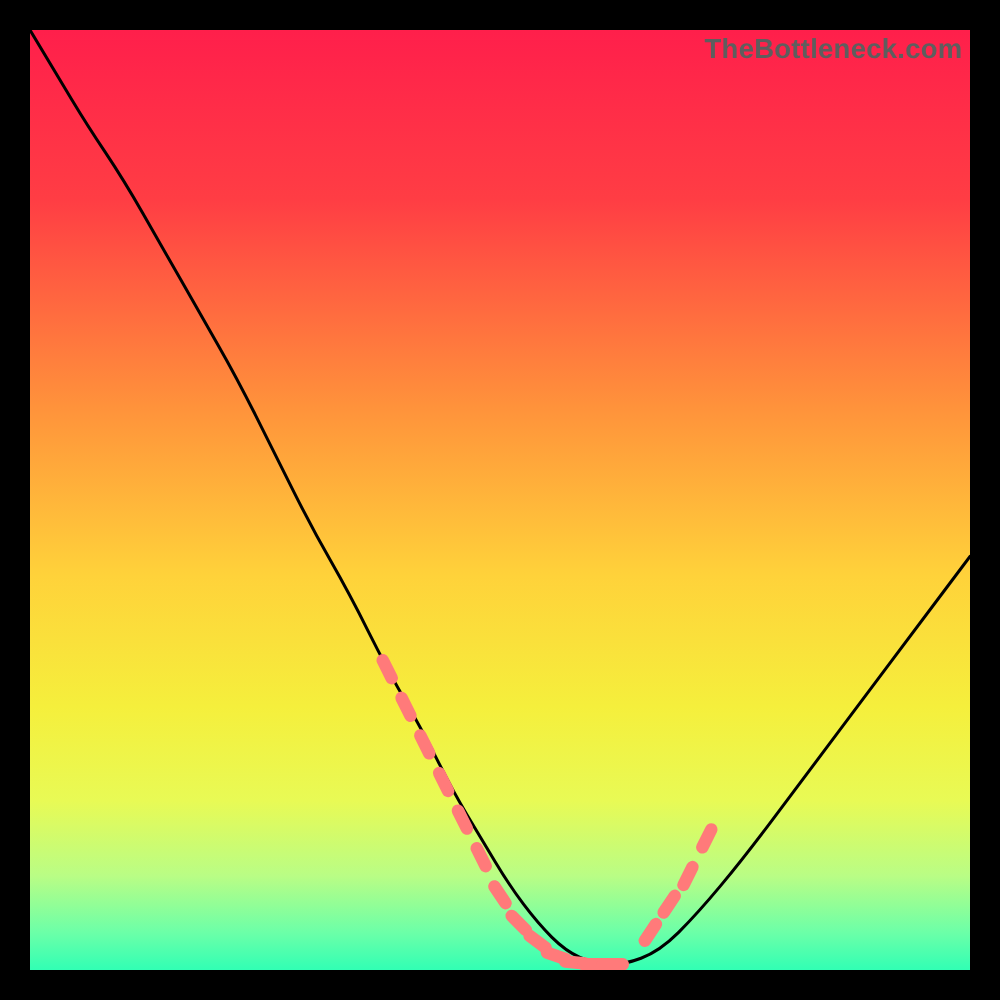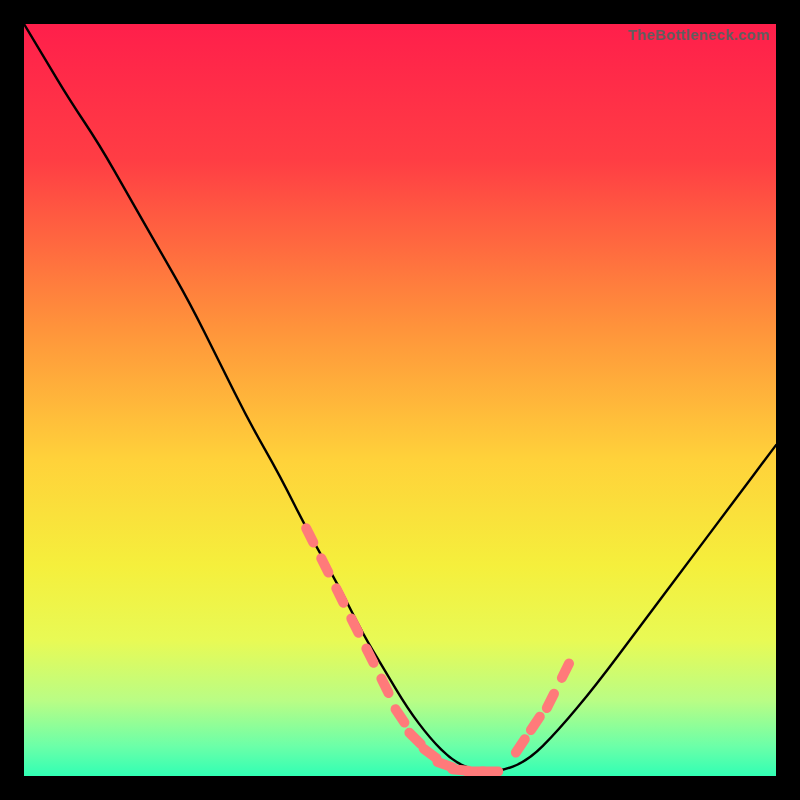--- a/index.html
+++ b/index.html
@@ -24,21 +24,21 @@
     top: 24px;
     width: 752px;
     height: 752px;
     overflow: hidden;
   }
   .watermark {
     position: absolute;
     top: 2px;
     right: 6px;
     font-family: Arial, Helvetica, sans-serif;
-    font-size: 15px;
+    font-size: 22px;
     font-weight: 600;
     color: #5e5e5e;
     letter-spacing: 0.2px;
     user-select: none;
   }
   svg { display: block; }
 </style>
 </head>
 <body>
 

